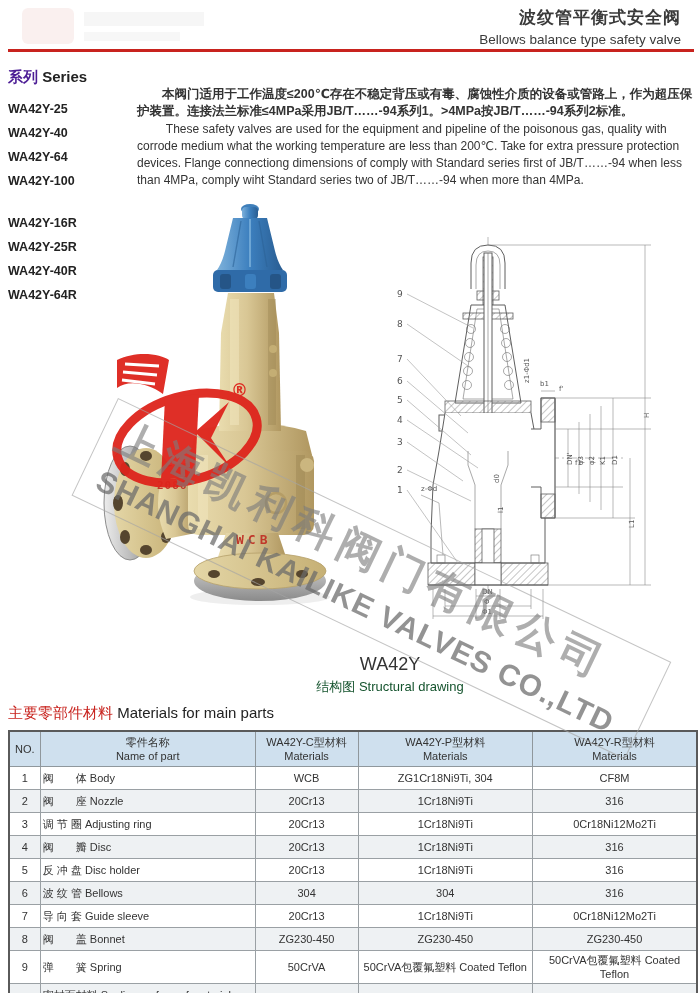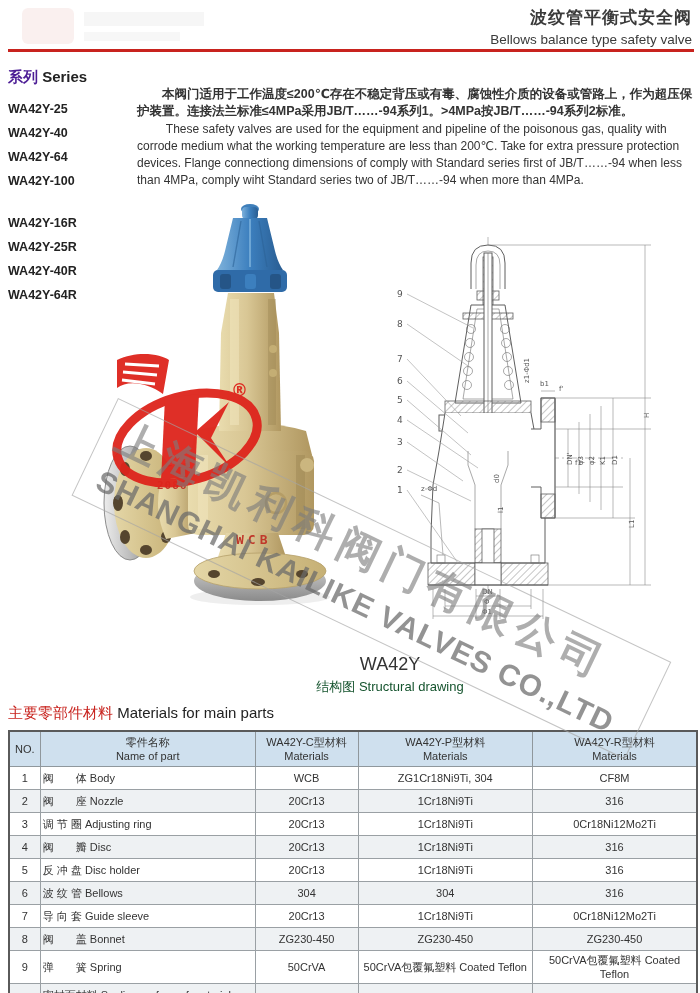--- a/index.html
+++ b/index.html
@@ -4,21 +4,21 @@
 <style>
   html,body{margin:0;padding:0;background:#fff;}
   .page{position:relative;width:700px;height:993px;background:#fff;overflow:hidden;
         font-family:"Liberation Sans","DejaVu Sans",sans-serif;color:#333;}
 
   
   .ghost-logo{position:absolute;left:22px;top:6px;width:200px;height:42px;opacity:.07;}
   .ghost-logo .gl-mark{position:absolute;left:0;top:2px;width:52px;height:36px;background:#c0392b;border-radius:6px;}
   .ghost-logo .gl-t1{position:absolute;left:62px;top:6px;width:120px;height:14px;background:#8a8a8a;}
   .ghost-logo .gl-t2{position:absolute;left:62px;top:26px;width:96px;height:9px;background:#9a9a9a;}
-  .titles{position:absolute;right:8px;top:6px;text-align:right;}
+  .titles{position:absolute;right:19px;top:6px;text-align:right;}
   .title-cn{font-size:17px;font-weight:bold;color:#3a3a3a;letter-spacing:1px;}
   .title-en{font-size:13.5px;color:#3a3a3a;margin-top:3px;}
   .red-rule{position:absolute;left:8px;right:6px;top:49px;height:3px;}
 
   
   .series{position:absolute;left:8px;top:68px;width:125px;}
   .series h2{margin:0 0 10px 0;font-size:15px;font-weight:bold;color:#222;}
   .series h2 .cn{font-weight:bold;}
   .series-group{margin-bottom:18px;}
   .series-item{font-size:12.5px;font-weight:bold;color:#222;line-height:24px;white-space:nowrap;}

